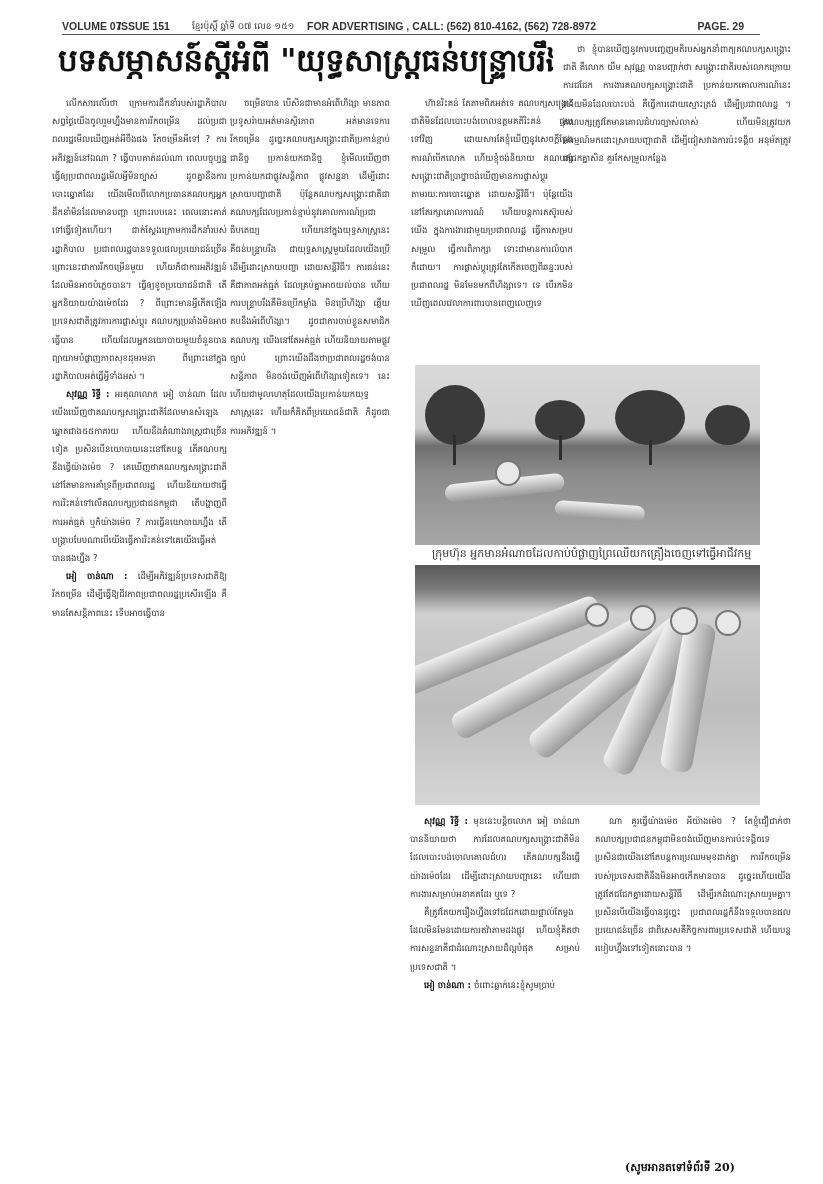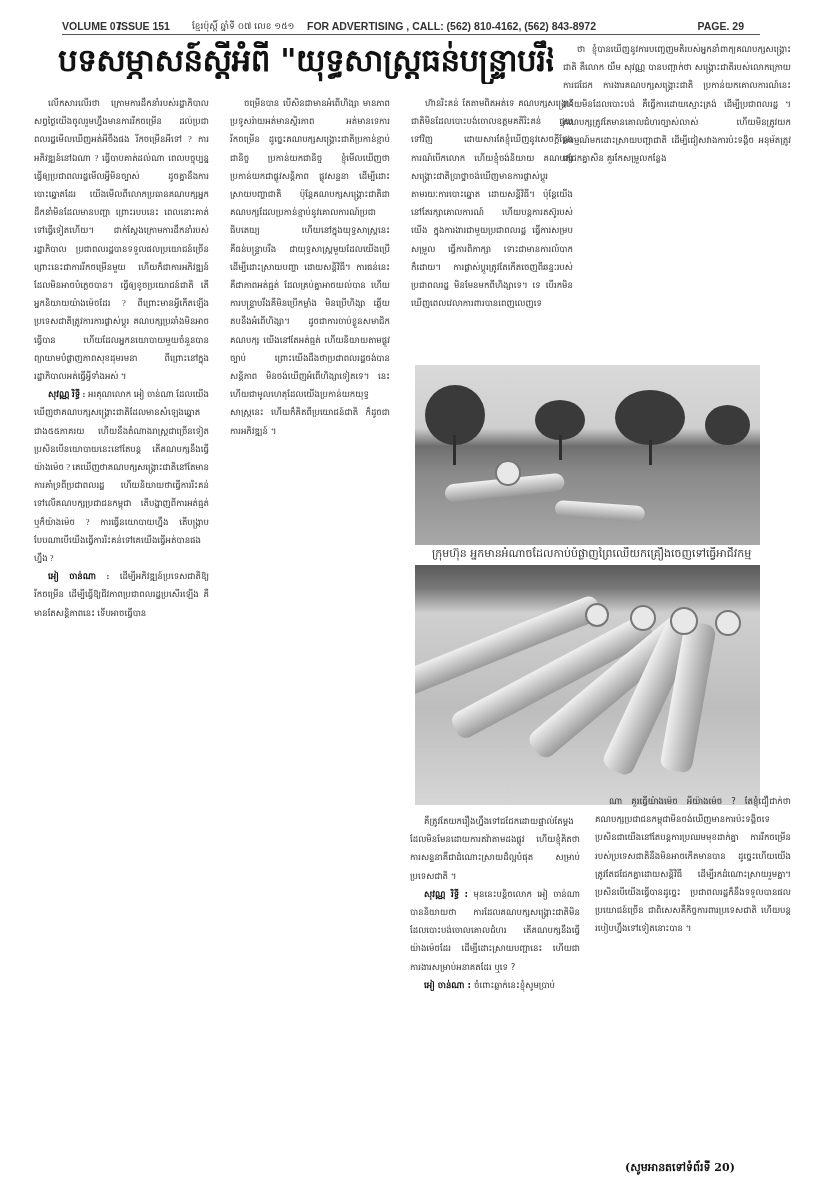--- a/index.html
+++ b/index.html
@@ -36,27 +36,27 @@
   .continued { position:absolute; left:625px; top:1160px; font-family:"DejaVu Serif", serif;
                font-weight:bold; font-size:11px; color:#111; white-space:nowrap; }
 </style>
 </head>
 <body>
 
 <div class="header">
   <span class="h-vol">VOLUME 07</span>
   <span class="h-issue">ISSUE 151</span>
   <span class="h-khmer">ខ្មែរប៉ុស្តិ៍ ឆ្នាំទី ០៧ លេខ ១៥១</span>
-  <span class="h-adv">FOR ADVERTISING ,  CALL: (562) 810-4162, (562) 843-8972</span>
+  <span class="h-adv">FOR ADVERTISING ,  CALL: (562) 810-4162, (562) 728-8972</span>
   <span class="h-page">PAGE. 29</span>
 </div>
 
 <div class="headline">បទសម្ភាសន៍ស្តីអំពី "យុទ្ធសាស្ត្រធន់បន្ទ្រាបរឹង"</div>
 
-<div class="col" id="col0" style="left:34px; top:94px; width:175px; height:1060px;font-family:Liberation Serif, serif;">
+<div class="col" id="col0" style="left:52px; top:94px; width:175px; height:1060px;">
     <p>លើកសារលើរថា ក្រោមការដឹកនាំរបស់រដ្ឋាភិបាល សព្វថ្ងៃយើងចូលរួមហ្នឹងមានការរីកចម្រើន ដល់ប្រជាពលរដ្ឋមើលឃើញអត់អីចឹងផង រីកចម្រើនអីទៅ ? ការអភិវឌ្ឍន៍នៅឯណា ? ធ្វើបាបគាត់ដល់ណា ពេលបច្ចុប្បន្នធ្វើឲ្យប្រជាពលរដ្ឋមើលអ្វីមិនច្បាស់ ដូចគ្នានឹងការបោះឆ្នោតដែរ យើងមើលពីលោកប្រធានគណបក្សអ្នកដឹកនាំមិនដែលមានបញ្ហា ព្រោះរបបនេះ ពេលនោះគាត់ទៅធ្វើទៀតហើយ។ ជាក់ស្តែងក្រោមការដឹកនាំរបស់រដ្ឋាភិបាល ប្រជាពលរដ្ឋបានទទួលផលប្រយោជន៍ច្រើន ព្រោះនេះជាការរីកចម្រើនមួយ ហើយក៏ជាការអភិវឌ្ឍន៍ដែលមិនអាចបំភ្លេចបាន។ ធ្វើឲ្យខូចប្រយោជន៍ជាតិ តើអ្នកនិយាយយ៉ាងម៉េចដែរ ? ពីព្រោះមានអ្វីកើតឡើង ប្រទេសជាតិត្រូវការការផ្លាស់ប្តូរ គណបក្សប្រឆាំងមិនអាចធ្វើបាន ហើយដែលអ្នកនយោបាយមួយចំនួនបានព្យាយាមបំផ្លាញភាពសុខដុមរមនា ពីព្រោះនៅក្នុងរដ្ឋាភិបាលអត់ធ្វើអ្វីទាំងអស់ ។</p>
     <p><span class="spk">សុវណ្ណ រិទ្ធី : </span>អរគុណលោក អៀ ចាន់ណា ដែលយើងឃើញថាគណបក្សសង្គ្រោះជាតិដែលមានសំឡេងឆ្នោតជាង៥៥ភាគរយ ហើយនឹងតំណាងរាស្ត្រជាច្រើនទៀត ប្រសិនបើនយោបាយនេះនៅតែបន្ត តើគណបក្សនឹងធ្វើយ៉ាងម៉េច ? គេឃើញថាគណបក្សសង្គ្រោះជាតិនៅតែមានការគាំទ្រពីប្រជាពលរដ្ឋ ហើយនិយាយថាធ្វើការរិះគន់ទៅលើគណបក្សប្រជាជនកម្ពុជា តើបង្ហាញពីការអត់ធ្មត់ ឬក៏យ៉ាងម៉េច ? ការធ្វើនយោបាយហ្នឹង តើបង្ក្រាបបែបណាបើយើងធ្វើការរិះគន់ទៅគេយើងធ្វើអត់បានផងហ្នឹង ?</p>
     <p><span class="spk">អៀ ចាន់ណា : </span>ដើម្បីអភិវឌ្ឍន៍ប្រទេសជាតិឱ្យរីកចម្រើន ដើម្បីធ្វើឱ្យជីវភាពប្រជាពលរដ្ឋប្រសើរឡើង គឺមានតែសន្តិភាពនេះ ទើបអាចធ្វើបាន</p>
   </div>
 <div class="col" id="col1" style="left:230px; top:94px; width:160px; height:1060px;">
     <p>ចម្រើនបាន បើសិនជាមានអំពើហិង្សា មានភាពប្រទូសរ៉ាយអត់មានស្ថិរភាព អត់មានទេការរីកចម្រើន ដូច្នេះគណបក្សសង្គ្រោះជាតិប្រកាន់ខ្ជាប់ជានិច្ច ប្រកាន់យកជានិច្ច ខ្ញុំមើលឃើញថាប្រកាន់យកជាផ្លូវសន្តិភាព ផ្លូវសន្ទនា ដើម្បីដោះស្រាយបញ្ហាជាតិ ប៉ុន្តែគណបក្សសង្គ្រោះជាតិជាគណបក្សដែលប្រកាន់ខ្ជាប់នូវគោលការណ៍ប្រជាធិបតេយ្យ ហើយនៅក្នុងយុទ្ធសាស្ត្រនេះ គឺធន់បន្ទ្រាបរឹង ជាយុទ្ធសាស្ត្រមួយដែលយើងប្រើដើម្បីដោះស្រាយបញ្ហា ដោយសន្តិវិធី។ ការធន់នេះគឺជាភាពអត់ធ្មត់ ដែលគ្រប់គ្នាអាចយល់បាន ហើយការបន្ទ្រាបរឹងគឺមិនប្រើកម្លាំង មិនប្រើហិង្សា ឆ្លើយតបនឹងអំពើហិង្សា។ ដូចជាការចាប់ខ្លួនសមាជិកគណបក្ស យើងនៅតែអត់ធ្មត់ ហើយនិយាយតាមផ្លូវច្បាប់ ព្រោះយើងដឹងថាប្រជាពលរដ្ឋចង់បានសន្តិភាព មិនចង់ឃើញអំពើហិង្សាទៀតទេ។ នេះហើយជាមូលហេតុដែលយើងប្រកាន់យកយុទ្ធសាស្ត្រនេះ ហើយក៏គិតពីប្រយោជន៍ជាតិ ក៏ដូចជាការអភិវឌ្ឍន៍ ។</p>
   </div>
 <div class="col" id="col2a" style="left:395px; top:94px; width:162px; height:262px;margin-left:16px;">
     <p>ហ៊ានរិះគន់ តែតាមពិតអត់ទេ គណបក្សសង្គ្រោះជាតិមិនដែលបោះបង់ចោលឧត្តមគតិរិះគន់ ផ្ទុយទៅវិញ ដោយសារតែខ្ញុំឃើញនូវសេចក្តីថ្លែងការណ៍បើកលោក ហើយខ្ញុំចង់និយាយ គណបក្សសង្គ្រោះជាតិប្រាថ្នាចង់ឃើញមានការផ្លាស់ប្តូរ តាមរយៈការបោះឆ្នោត ដោយសន្តិវិធី។ ប៉ុន្តែយើងនៅតែរក្សាគោលការណ៍ ហើយបន្តការតស៊ូរបស់យើង ក្នុងការងារជាមួយប្រជាពលរដ្ឋ ធ្វើការសម្របសម្រួល ធ្វើការពិភាក្សា ទោះជាមានការលំបាកក៏ដោយ។ ការផ្លាស់ប្តូរត្រូវតែកើតចេញពីឆន្ទៈរបស់ប្រជាពលរដ្ឋ មិនមែនមកពីហិង្សាទេ។ ទេ បើរកមិនឃើញពេលវេលាការពារបានពេញលេញទេ</p>
   </div>
@@ -85,21 +85,21 @@
   <div class="log" style="left:120px;top:170px;width:200px;height:30px;transform:rotate(-40deg);"></div>
   <div class="log" style="left:200px;top:190px;width:160px;height:32px;transform:rotate(-65deg);"></div>
   <div class="log" style="left:260px;top:190px;width:150px;height:32px;transform:rotate(-80deg);"></div>
   <div class="logend" style="left:170px;top:38px;width:20px;height:20px;"></div>
   <div class="logend" style="left:215px;top:40px;width:22px;height:22px;"></div>
   <div class="logend" style="left:255px;top:42px;width:24px;height:24px;"></div>
   <div class="logend" style="left:300px;top:45px;width:22px;height:22px;"></div>
 </div>
 
 <div class="col" id="col2b" style="left:410px; top:812px; width:170px; height:350px;">
+    <p><span class="spk">សុវណ្ណ រិទ្ធី : </span>មុននេះបន្តិចលោក អៀ ចាន់ណា បាននិយាយថា ការដែលគណបក្សសង្គ្រោះជាតិមិនដែលបោះបង់ចោលគោលជំហរ តើគណបក្សនឹងធ្វើយ៉ាងម៉េចដែរ ដើម្បីដោះស្រាយបញ្ហានេះ ហើយជាការងារសម្រាប់អនាគតដែរ ឬទេ ?</p>
     <p>គឺត្រូវតែយករឿងហ្នឹងទៅជជែកដោយផ្ទាល់តែម្តង ដែលមិនមែនដោយការតវ៉ាតាមដងផ្លូវ ហើយខ្ញុំគិតថាការសន្ទនាគឺជាដំណោះស្រាយដ៏ល្អបំផុត សម្រាប់ប្រទេសជាតិ ។</p>
-    <p><span class="spk">សុវណ្ណ រិទ្ធី : </span>មុននេះបន្តិចលោក អៀ ចាន់ណា បាននិយាយថា ការដែលគណបក្សសង្គ្រោះជាតិមិនដែលបោះបង់ចោលគោលជំហរ តើគណបក្សនឹងធ្វើយ៉ាងម៉េចដែរ ដើម្បីដោះស្រាយបញ្ហានេះ ហើយជាការងារសម្រាប់អនាគតដែរ ឬទេ ?</p>
     <p><span class="spk">អៀ ចាន់ណា : </span>ចំពោះឆ្លាក់នេះខ្ញុំសូមប្រាប់</p>
   </div>
-<div class="col" id="col3b" style="left:595px; top:792px; width:196px; height:345px;">
+<div class="col" id="col3b" style="left:595px; top:812px; width:196px; height:345px;">
     <p>ណា គួរធ្វើយ៉ាងម៉េច អីយ៉ាងម៉េច ? តែខ្ញុំជឿជាក់ថា គណបក្សប្រជាជនកម្ពុជាមិនចង់ឃើញមានការប៉ះទង្គិចទេ ប្រសិនជាយើងនៅតែបន្តការប្រឈមមុខដាក់គ្នា ការរីកចម្រើនរបស់ប្រទេសជាតិនឹងមិនអាចកើតមានបាន ដូច្នេះហើយយើងត្រូវតែជជែកគ្នាដោយសន្តិវិធី ដើម្បីរកដំណោះស្រាយរួមគ្នា។ ប្រសិនបើយើងធ្វើបានដូច្នេះ ប្រជាពលរដ្ឋក៏នឹងទទួលបានផលប្រយោជន៍ច្រើន ជាពិសេសគឺកិច្ចការពារប្រទេសជាតិ ហើយបន្តរបៀបហ្នឹងទៅទៀតនោះបាន ។</p>
   </div>
 
 <div class="continued">(សូមអានតទៅទំព័រទី 20)</div>
 
 </body></html>

